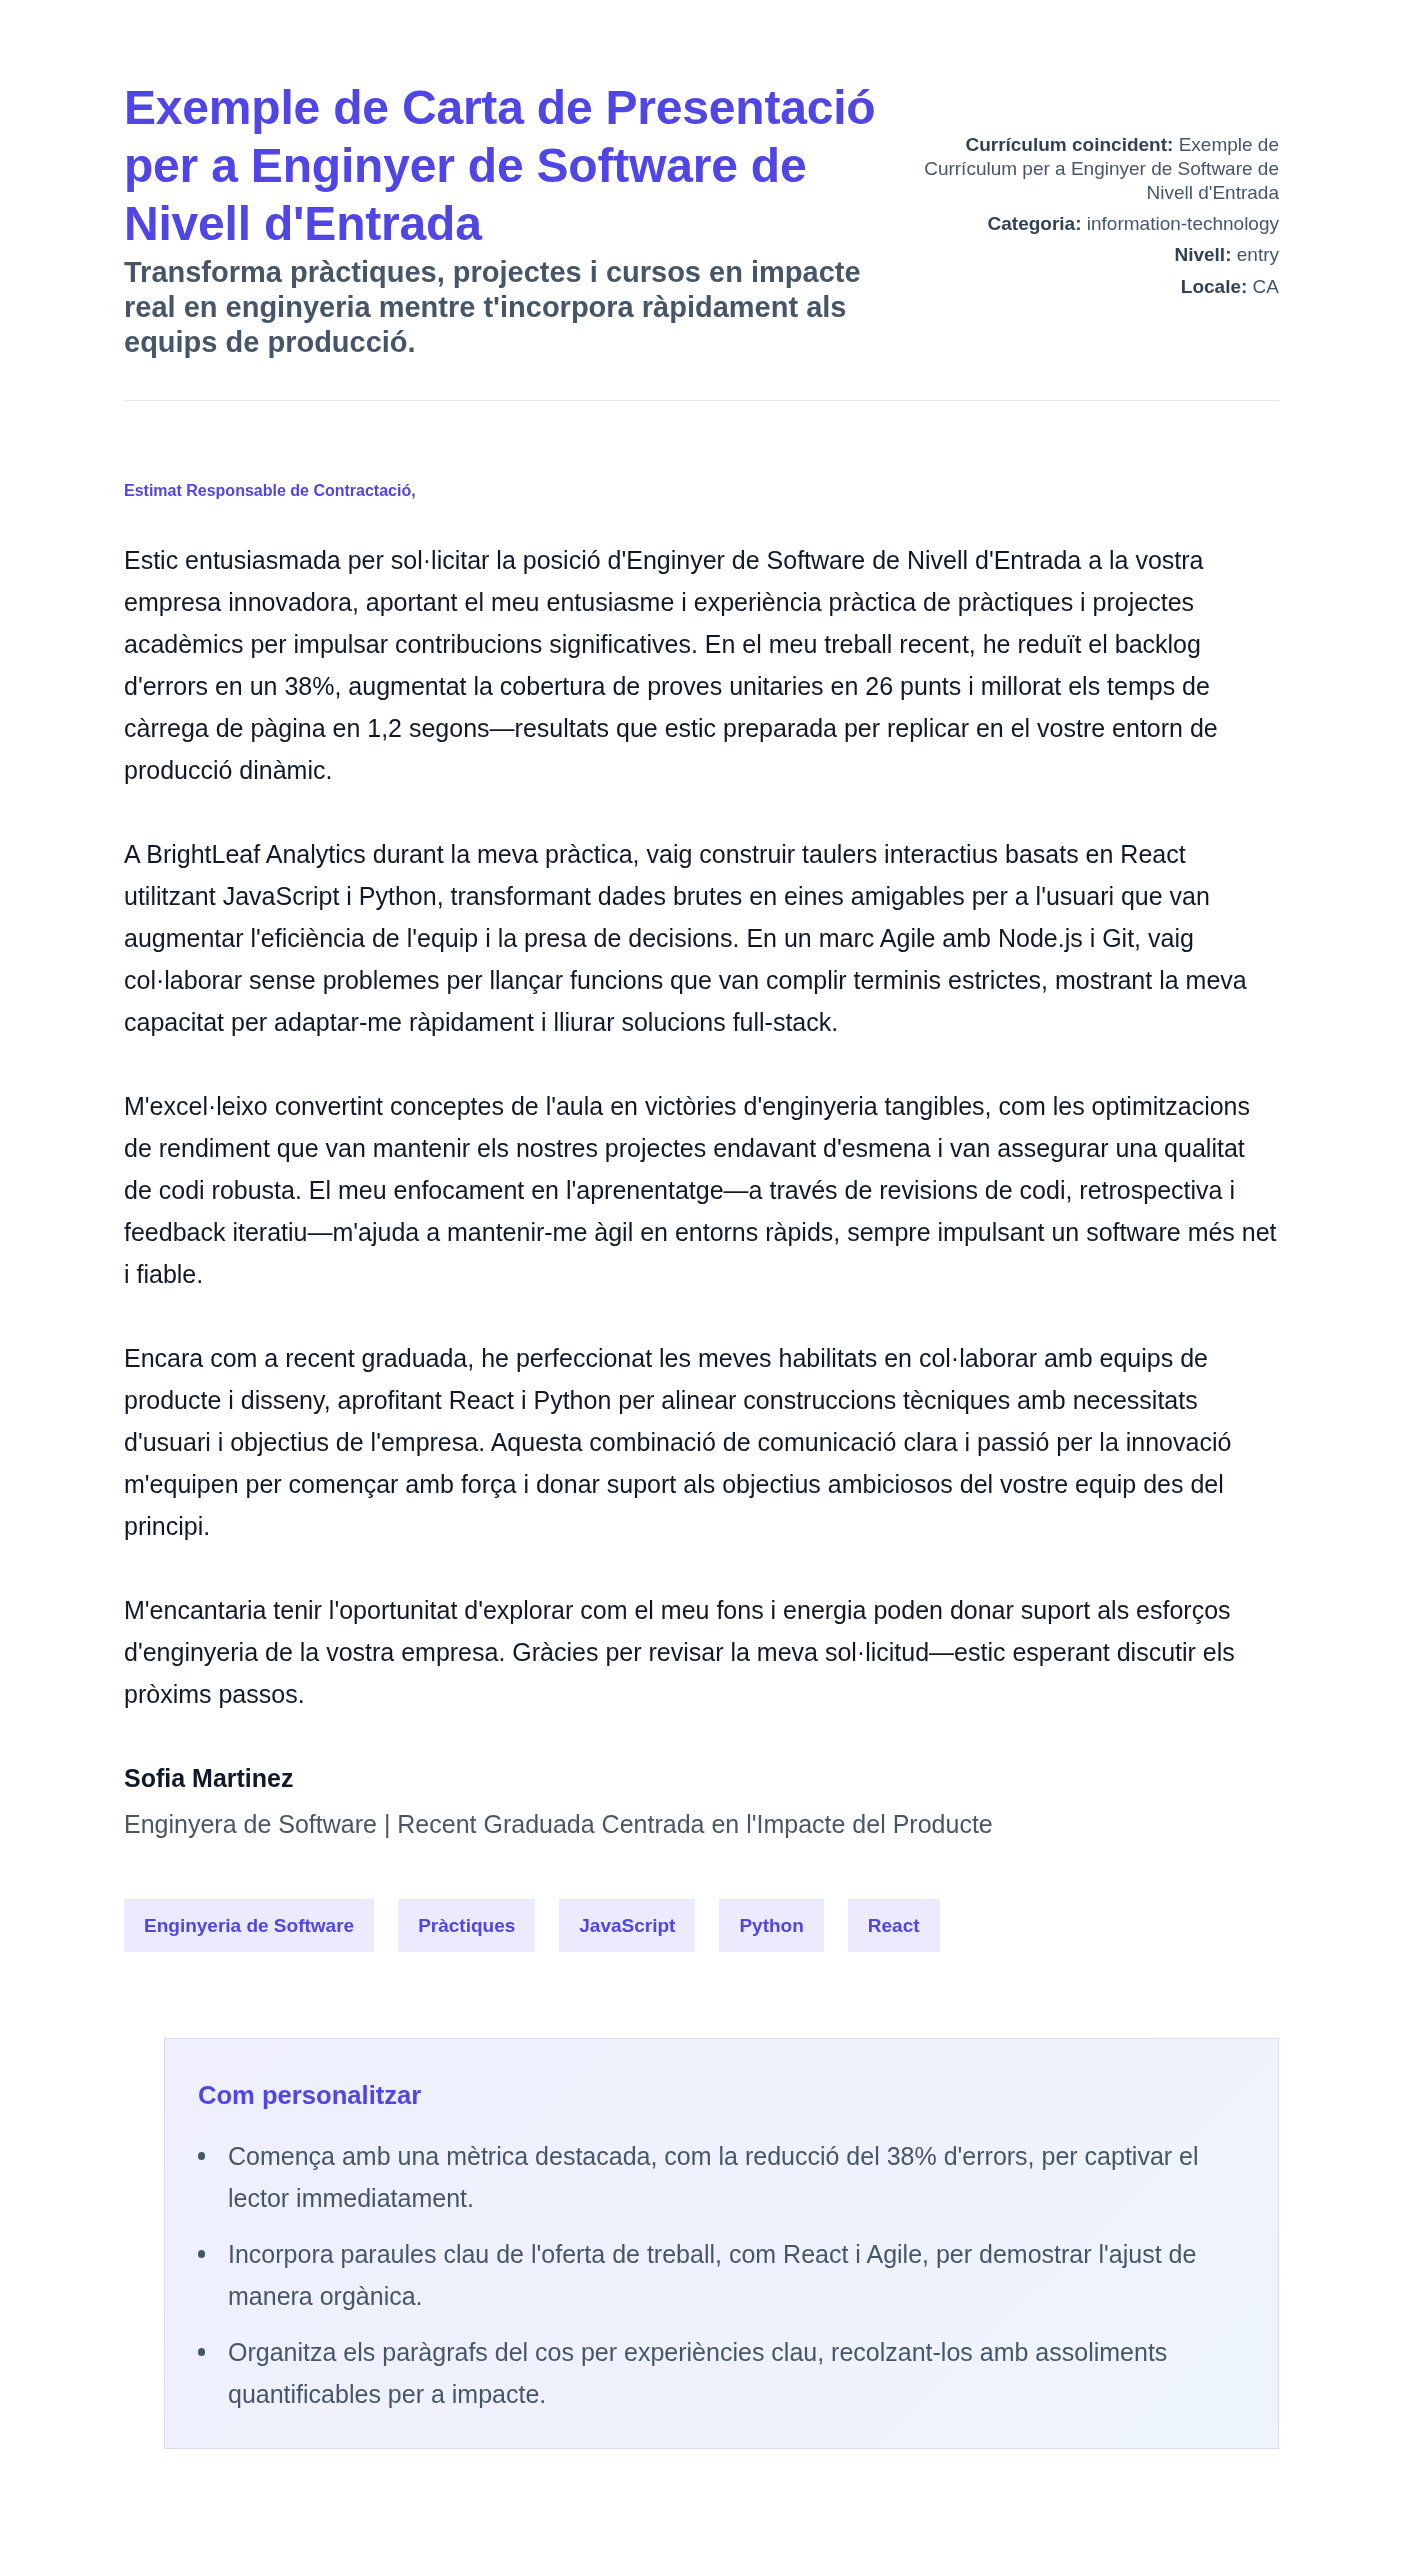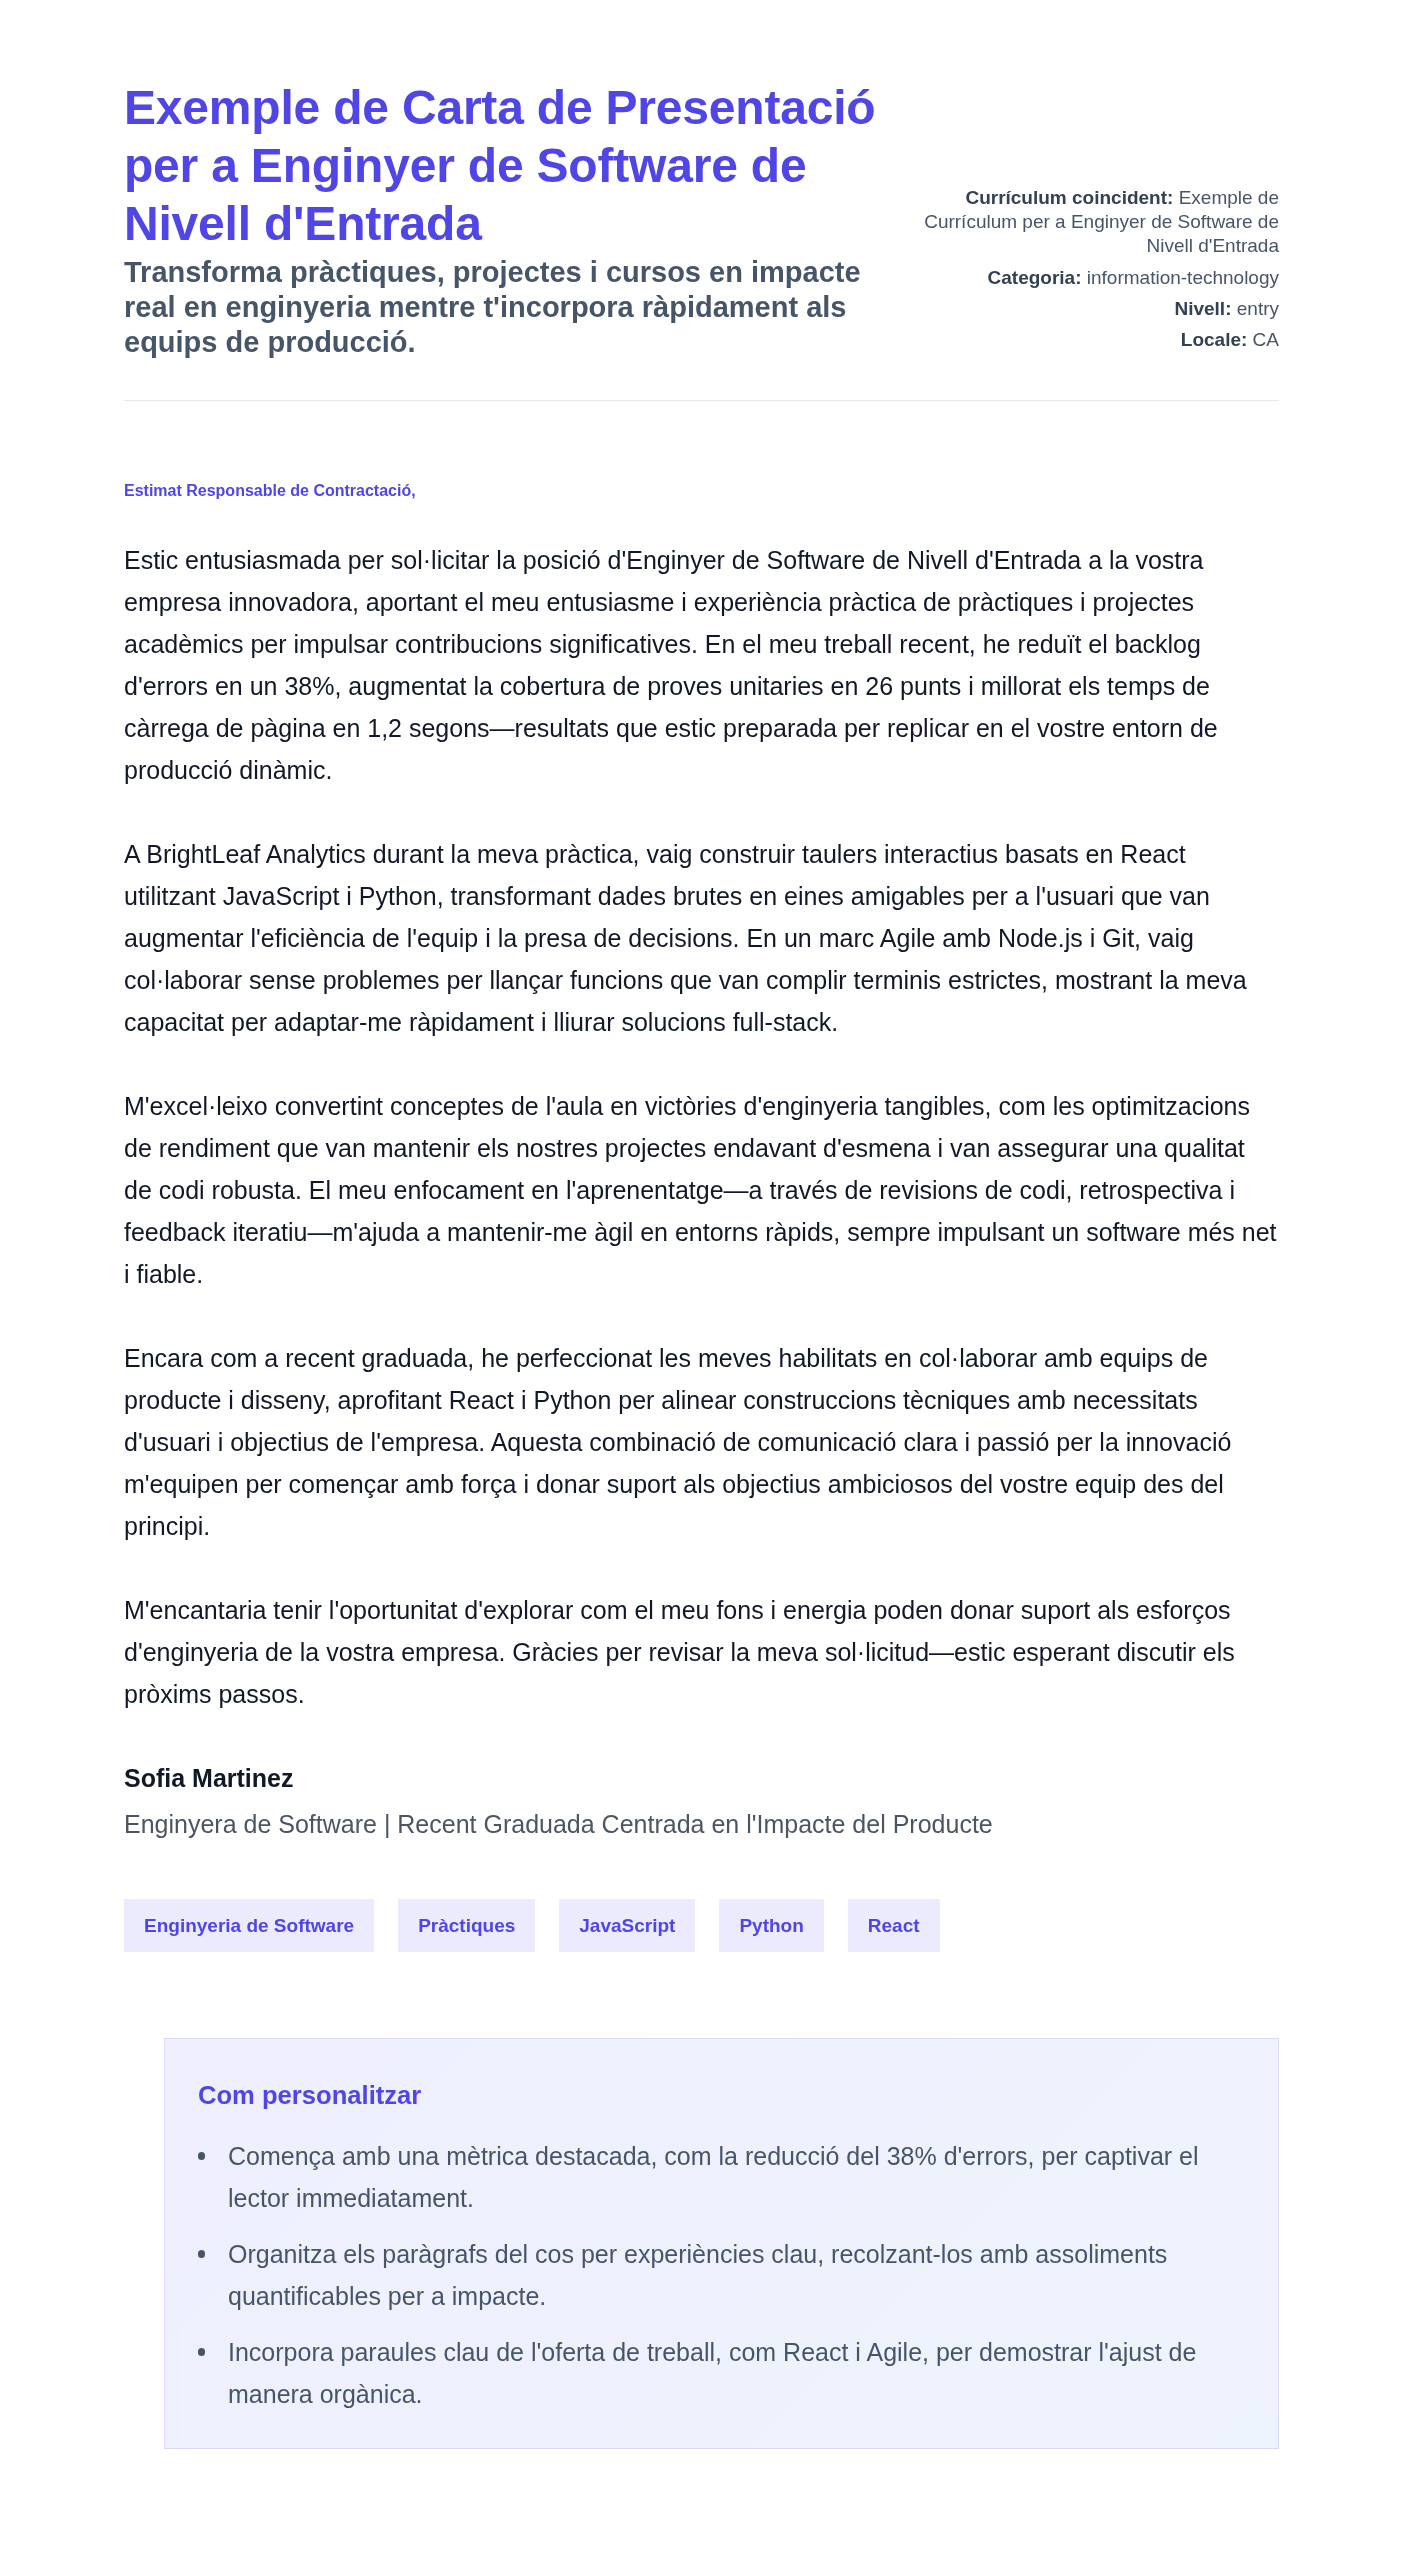--- a/index.html
+++ b/index.html
@@ -12,21 +12,21 @@
     }
     .page {
       width: 1155px;
       margin: 0 auto;
       padding-top: 79px;
       padding-bottom: 83px;
     }
     .header {
       display: flex;
       justify-content: space-between;
-      align-items: flex-end;
+      align-items: center;
       padding-bottom: 40px;
       border-bottom: 1.7px solid #e5e7eb;
     }
     .header-left { width: 767px; }
     .title {
       font-size: 48px;
       line-height: 58px;
       font-weight: 700;
       color: #4f46e5;
       letter-spacing: -0.2px;
@@ -181,23 +181,23 @@
 
   <aside class="tips">
     <h2 class="tips-title">Com personalitzar</h2>
     <ul class="tips-list">
       <li class="tips-item">
         <span class="bullet"></span>
         <span>Comença amb una mètrica destacada, com la reducció del 38% d'errors, per captivar el lector immediatament.</span>
       </li>
       <li class="tips-item">
         <span class="bullet"></span>
-        <span>Organitza els paràgrafs del cos per experiències clau, recolzant-los amb assoliments quantificables per a impacte.</span>
+        <span>Incorpora paraules clau de l'oferta de treball, com React i Agile, per demostrar l'ajust de manera orgànica.</span>
       </li>
       <li class="tips-item">
         <span class="bullet"></span>
-        <span>Incorpora paraules clau de l'oferta de treball, com React i Agile, per demostrar l'ajust de manera orgànica.</span>
+        <span>Organitza els paràgrafs del cos per experiències clau, recolzant-los amb assoliments quantificables per a impacte.</span>
       </li>
     </ul>
   </aside>
 
 </div>
 
 
 </body></html>

